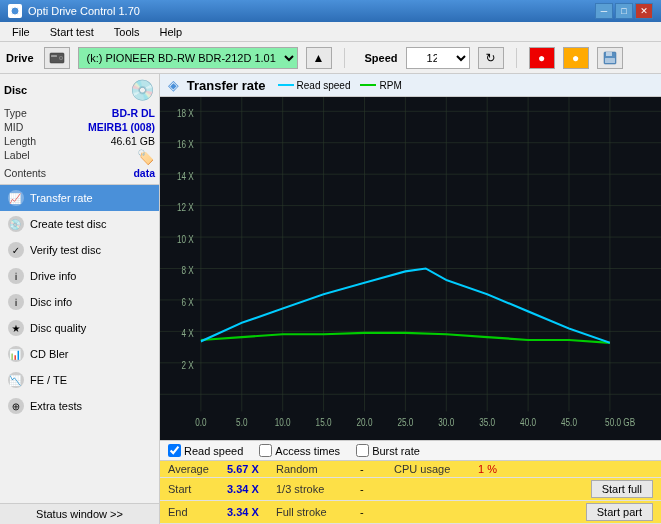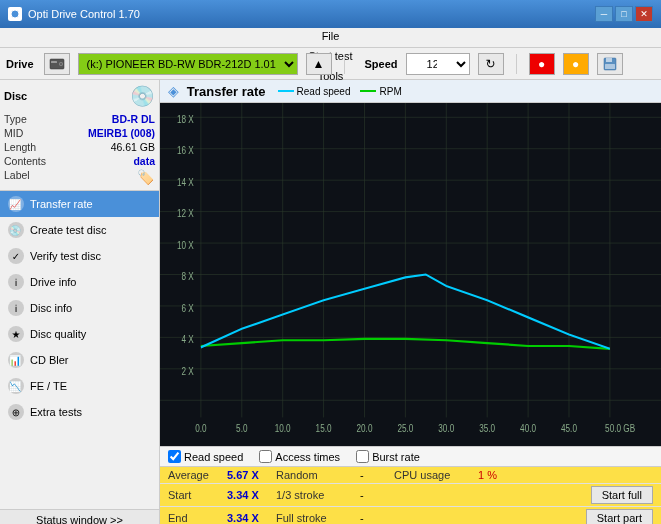--- a/index.html
+++ b/index.html
@@ -2,21 +2,21 @@
 <html><head>
   <meta charset="utf-8">
   <style>
     * { box-sizing: border-box; margin: 0; padding: 0; }
     body { font-family: 'Segoe UI', Tahoma, Geneva, Verdana, sans-serif; font-size: 11px; background: #f0f0f0; width: 661px; height: 524px; overflow: hidden; }
 
     
     .title-bar {
       background: linear-gradient(to bottom, #4a90d9, #2d6db5);
       color: white;
-      height: 28px;
+      height: 22px;
       display: flex;
       align-items: center;
       padding: 0 8px;
       justify-content: space-between;
     }
     .title-bar-left { display: flex; align-items: center; gap: 6px; }
     .title-bar-icon { width: 14px; height: 14px; background: #fff; border-radius: 2px; display: flex; align-items: center; justify-content: center; }
     .title-bar-title { font-size: 11px; font-weight: normal; }
     .title-bar-controls { display: flex; gap: 2px; }
     .title-bar-btn {
@@ -27,21 +27,20 @@
 
     
     .menu-bar {
       background: #f0f0f0;
       border-bottom: 1px solid #ccc;
       height: 20px;
       display: flex;
       align-items: center;
       padding: 0 4px;
       gap: 4px;
-      flex-direction: column;
     }
     .menu-item {
       padding: 2px 8px;
       font-size: 11px;
       cursor: pointer;
       color: #000;
     }
 
     
     .toolbar {
@@ -51,21 +50,21 @@
       display: flex;
       align-items: center;
       padding: 0 6px;
       gap: 8px;
     }
     .toolbar-label { font-size: 11px; font-weight: bold; margin-right: 2px; }
     .drive-select {
       height: 22px;
       font-size: 11px;
       border: 1px solid #aaa;
-      background: #84cc16;
+      background: #86efac;
       padding: 0 4px;
       min-width: 220px;
     }
     .toolbar-icon-btn {
       width: 26px; height: 22px; background: #e8e8e8;
       border: 1px solid #aaa; cursor: pointer;
       display: flex; align-items: center; justify-content: center; font-size: 12px;
     }
     .speed-label { font-size: 11px; font-weight: bold; margin-left: 8px; }
     .speed-select { height: 22px; font-size: 11px; border: 1px solid #aaa; background: white; padding: 0 16px; width: 64px; }
@@ -285,26 +284,26 @@
       </div>
       <div class="disc-row">
         <span class="disc-key">MID</span>
         <span class="disc-val">MEIRB1 (008)</span>
       </div>
       <div class="disc-row">
         <span class="disc-key">Length</span>
         <span class="disc-val-black">46.61 GB</span>
       </div>
       <div class="disc-row">
+        <span class="disc-key">Label</span>
+        <span class="label-icon">🏷️</span>
+      </div>
+      <div class="disc-row">
         <span class="disc-key">Contents</span>
         <span class="disc-val">data</span>
-      </div>
-      <div class="disc-row">
-        <span class="disc-key">Label</span>
-        <span class="label-icon">🏷️</span>
       </div>
     </div>
 
     <div class="nav-items">
       <div class="nav-item active">
         <div class="nav-item-icon">📈</div>
         <span>Transfer rate</span>
       </div>
       <div class="nav-item">
         <div class="nav-item-icon">💿</div>

